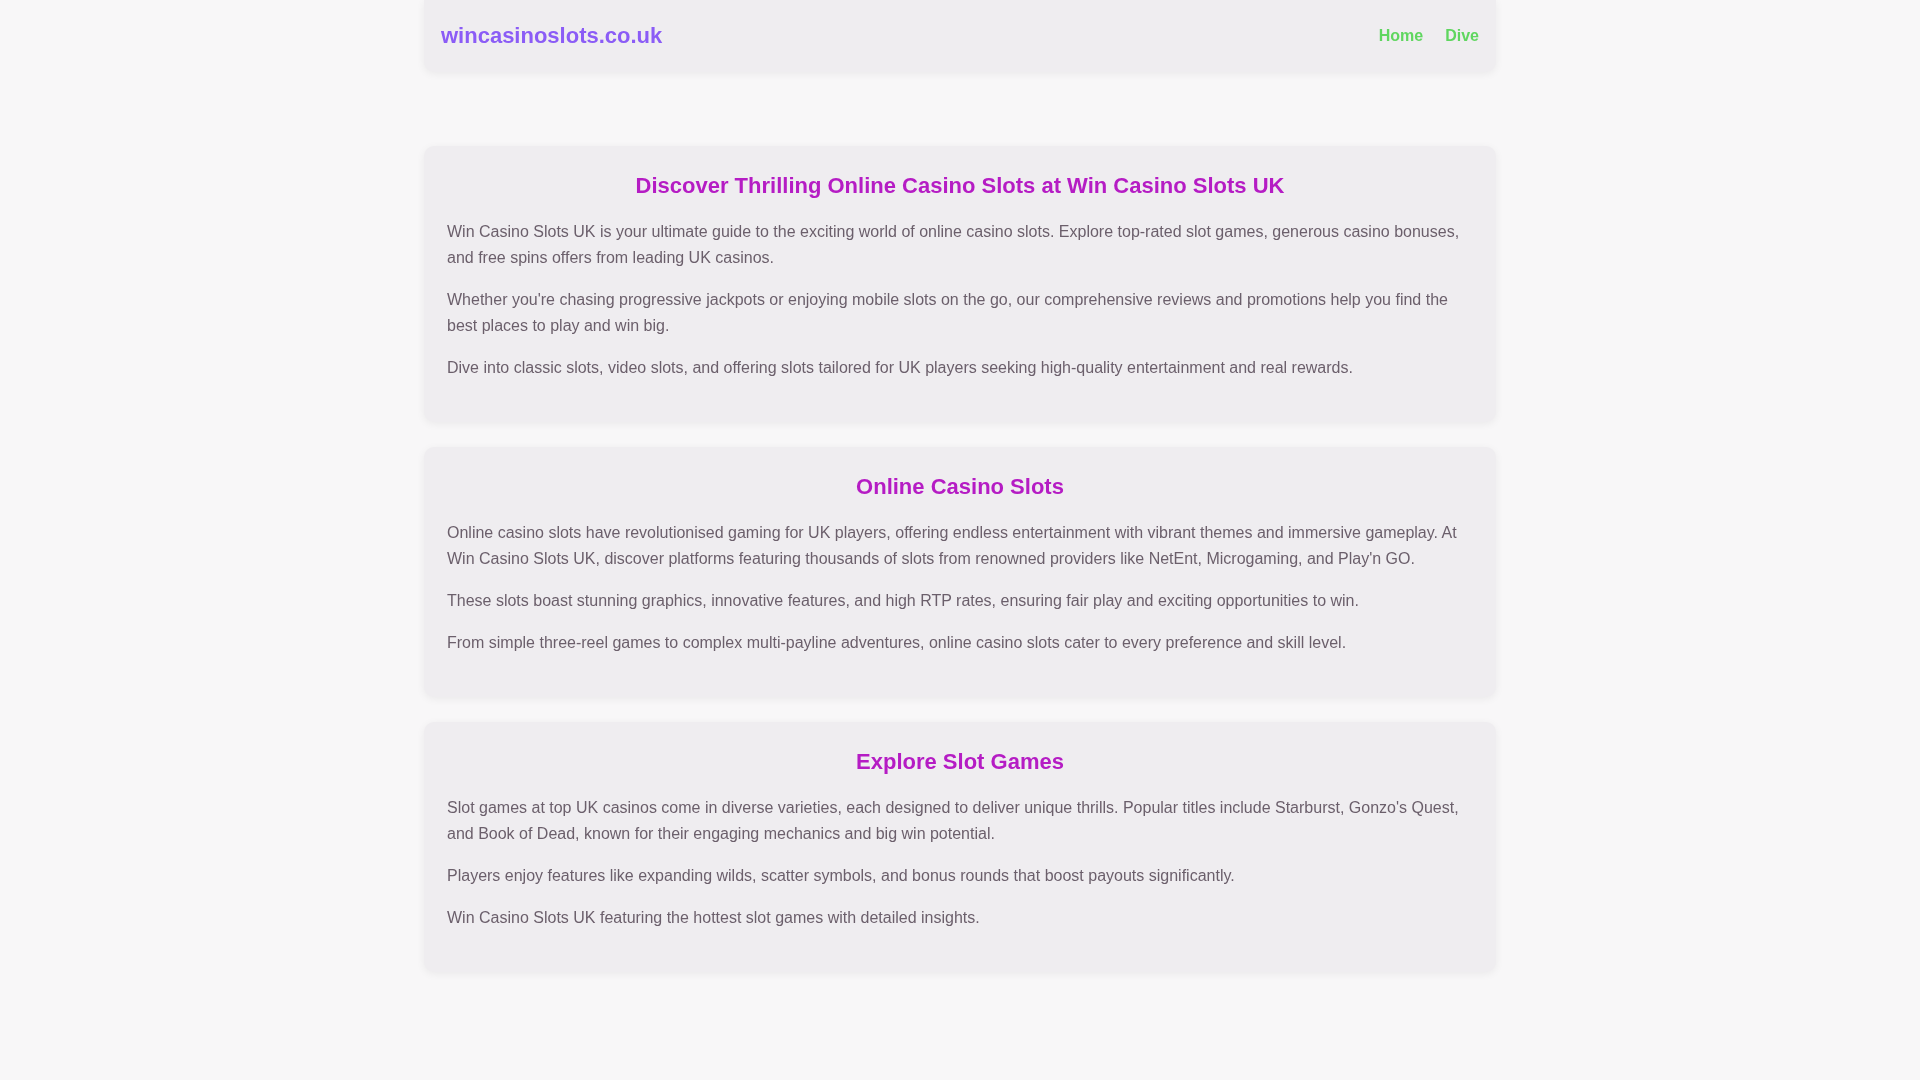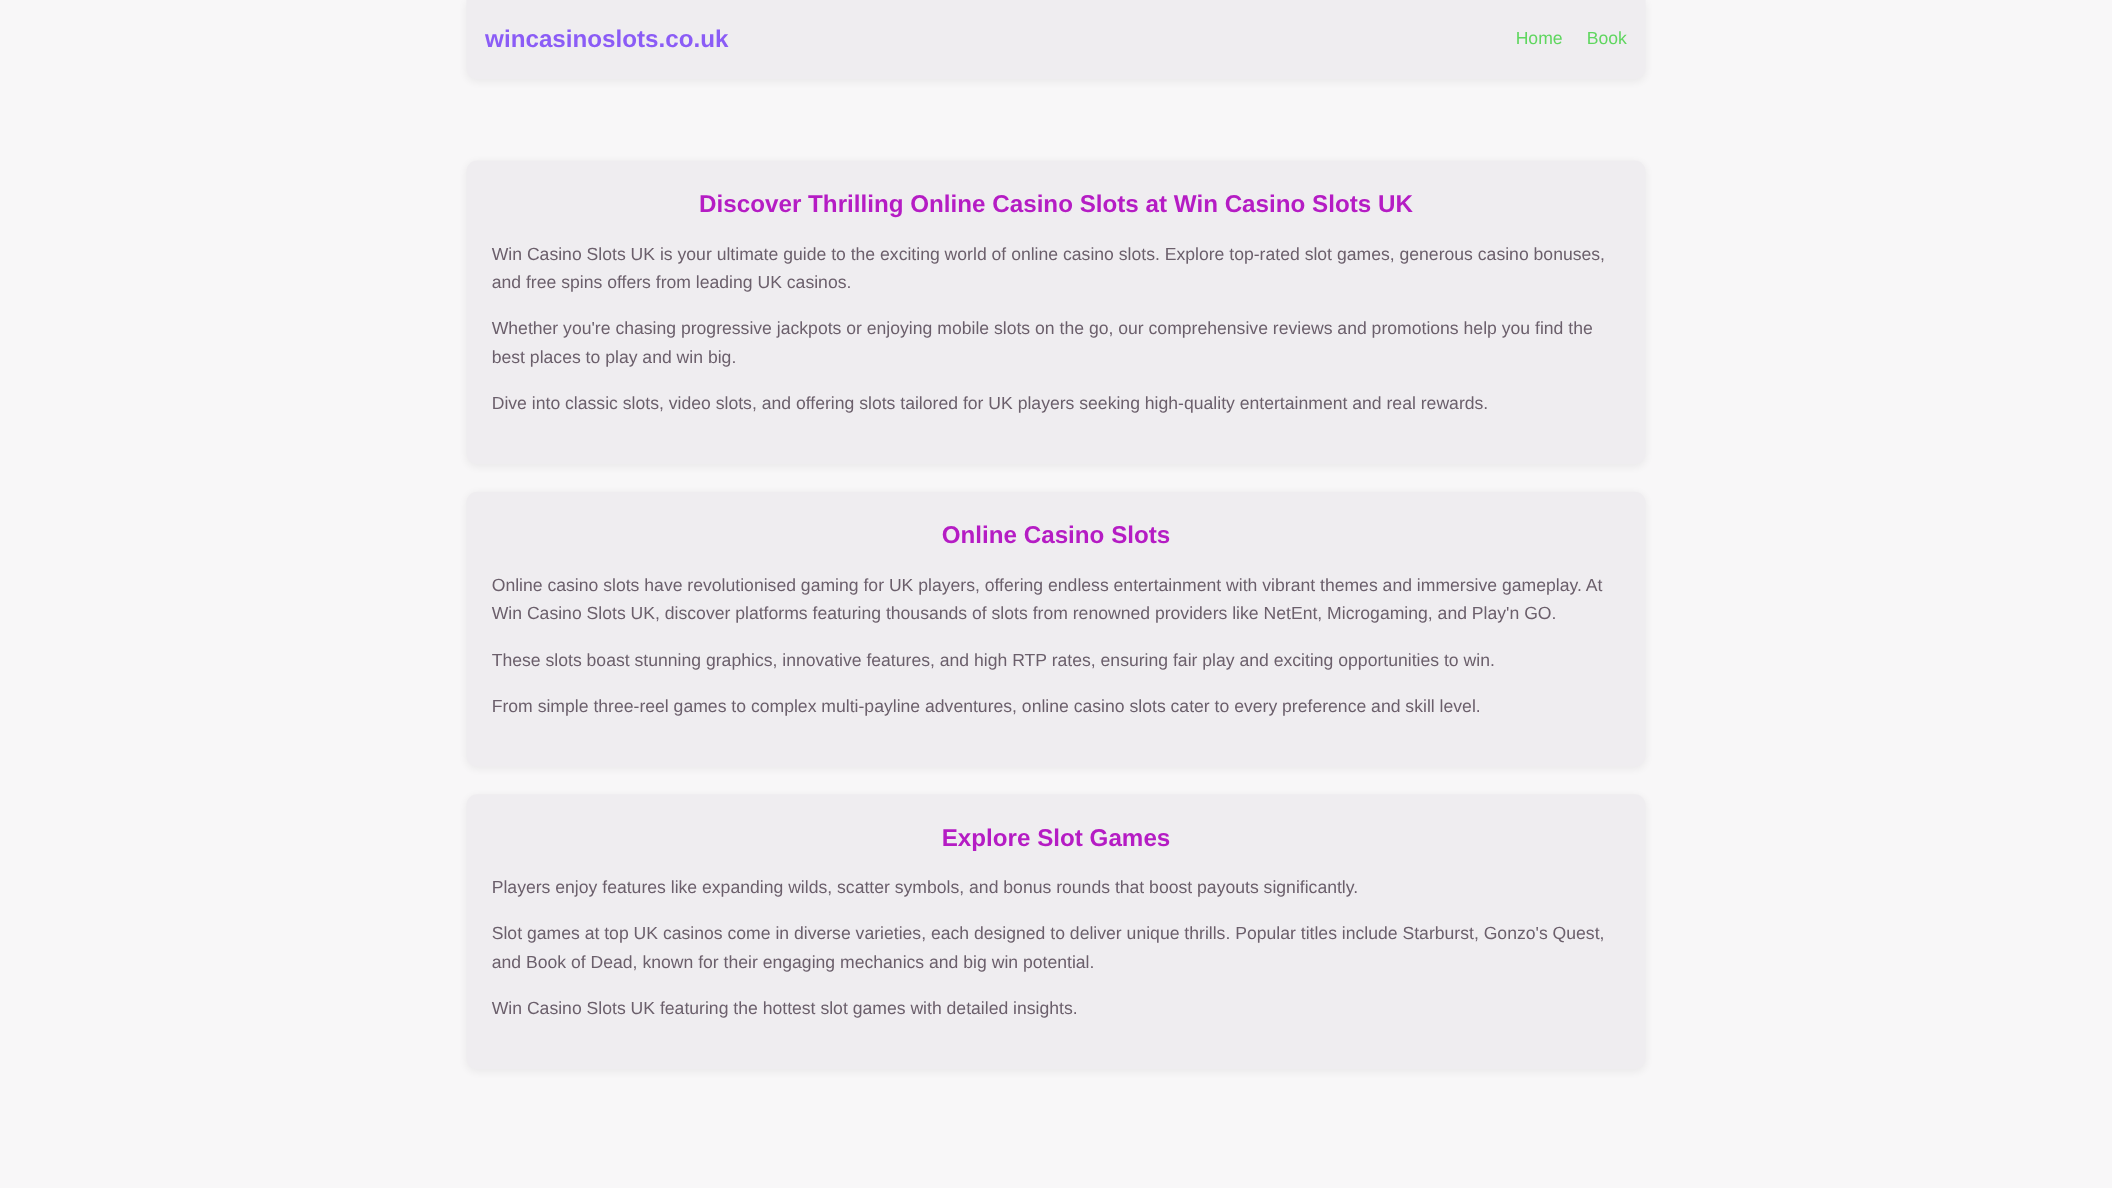--- a/index.html
+++ b/index.html
@@ -14,21 +14,21 @@
     margin-top: 0;
     height: 72px;
     background: #efedf0;
     border-radius: 0 0 10px 10px;
     box-shadow: 0 2px 8px rgba(0,0,0,0.06);
     display: flex; align-items: center; justify-content: space-between;
     padding: 0 17px;
     box-sizing: border-box;
   }
   .logo { color: #8b5cf6; font-size: 22px; font-weight: bold; text-decoration: none; }
-  .nav { display: flex; gap: 22px; }
+  .nav { display: flex; gap: 22px; font-weight: bold; }
   .nav a { color: #5fd65f; font-size: 16px; text-decoration: none; }
   .card {
     background: #efedf0;
     border-radius: 10px;
     box-shadow: 0 2px 8px rgba(0,0,0,0.06);
     padding: 22px 23px 24px 23px;
     box-sizing: border-box;
     margin-bottom: 25px;
   }
   .card h2 { margin: 3px 0 18px 0; color: #b51cc4; font-size: 22px; font-weight: bold; line-height: 30px; text-align: center; }
@@ -37,21 +37,21 @@
   .card .last { margin-bottom: 17px; }
 </style>
 </head>
 <body>
 
 <div class="container">
   <header class="header">
     <a class="logo" href="#">wincasinoslots.co.uk</a>
     <nav class="nav">
       <a href="#">Home</a>
-      <a href="#">Book</a>
+      <a href="#">Dive</a>
     </nav>
   </header>
 
   <div style="height:74px"></div>
 
   <section class="card">
     <h2>Discover Thrilling Online Casino Slots at Win Casino Slots UK</h2>
     <p>Win Casino Slots UK is your ultimate guide to the exciting world of online casino slots. Explore top-rated slot games, generous casino bonuses, and free spins offers from leading UK casinos.</p>
     <p>Whether you're chasing progressive jackpots or enjoying mobile slots on the go, our comprehensive reviews and promotions help you find the best places to play and win big.</p>
     <p class="last">Dive into classic slots, video slots, and offering slots tailored for UK players seeking high-quality entertainment and real rewards.</p>
@@ -59,18 +59,18 @@
 
   <section class="card">
     <h2>Online Casino Slots</h2>
     <p>Online casino slots have revolutionised gaming for UK players, offering endless entertainment with vibrant themes and immersive gameplay. At Win Casino Slots UK, discover platforms featuring thousands of slots from renowned providers like NetEnt, Microgaming, and Play'n GO.</p>
     <p>These slots boast stunning graphics, innovative features, and high RTP rates, ensuring fair play and exciting opportunities to win.</p>
     <p class="last">From simple three-reel games to complex multi-payline adventures, online casino slots cater to every preference and skill level.</p>
   </section>
 
   <section class="card">
     <h2>Explore Slot Games</h2>
+    <p>Slot games at top UK casinos come in diverse varieties, each designed to deliver unique thrills. Popular titles include Starburst, Gonzo's Quest, and Book of Dead, known for their engaging mechanics and big win potential.</p>
     <p>Players enjoy features like expanding wilds, scatter symbols, and bonus rounds that boost payouts significantly.</p>
-    <p>Slot games at top UK casinos come in diverse varieties, each designed to deliver unique thrills. Popular titles include Starburst, Gonzo's Quest, and Book of Dead, known for their engaging mechanics and big win potential.</p>
     <p class="last">Win Casino Slots UK featuring the hottest slot games with detailed insights.</p>
   </section>
 
 </div>
 
 </body></html>

